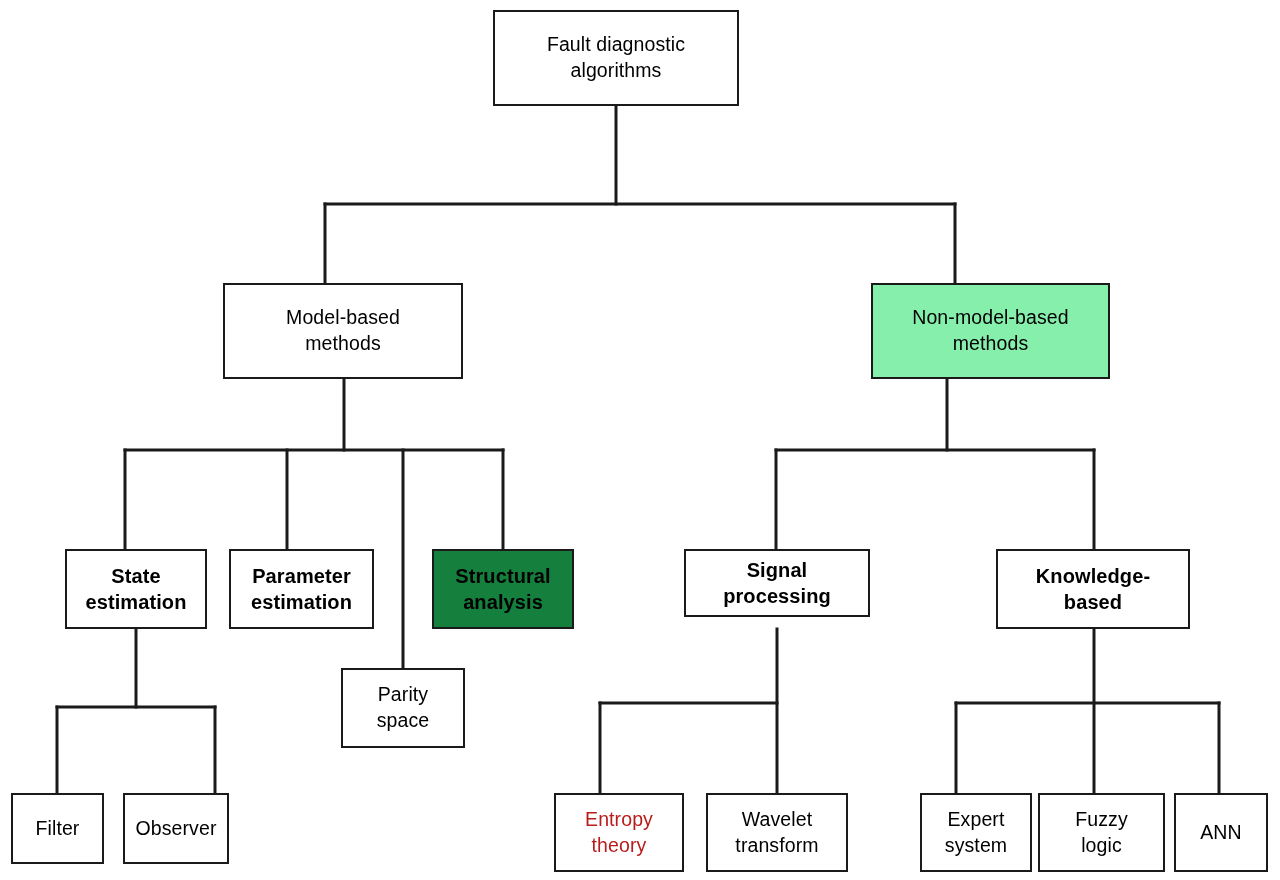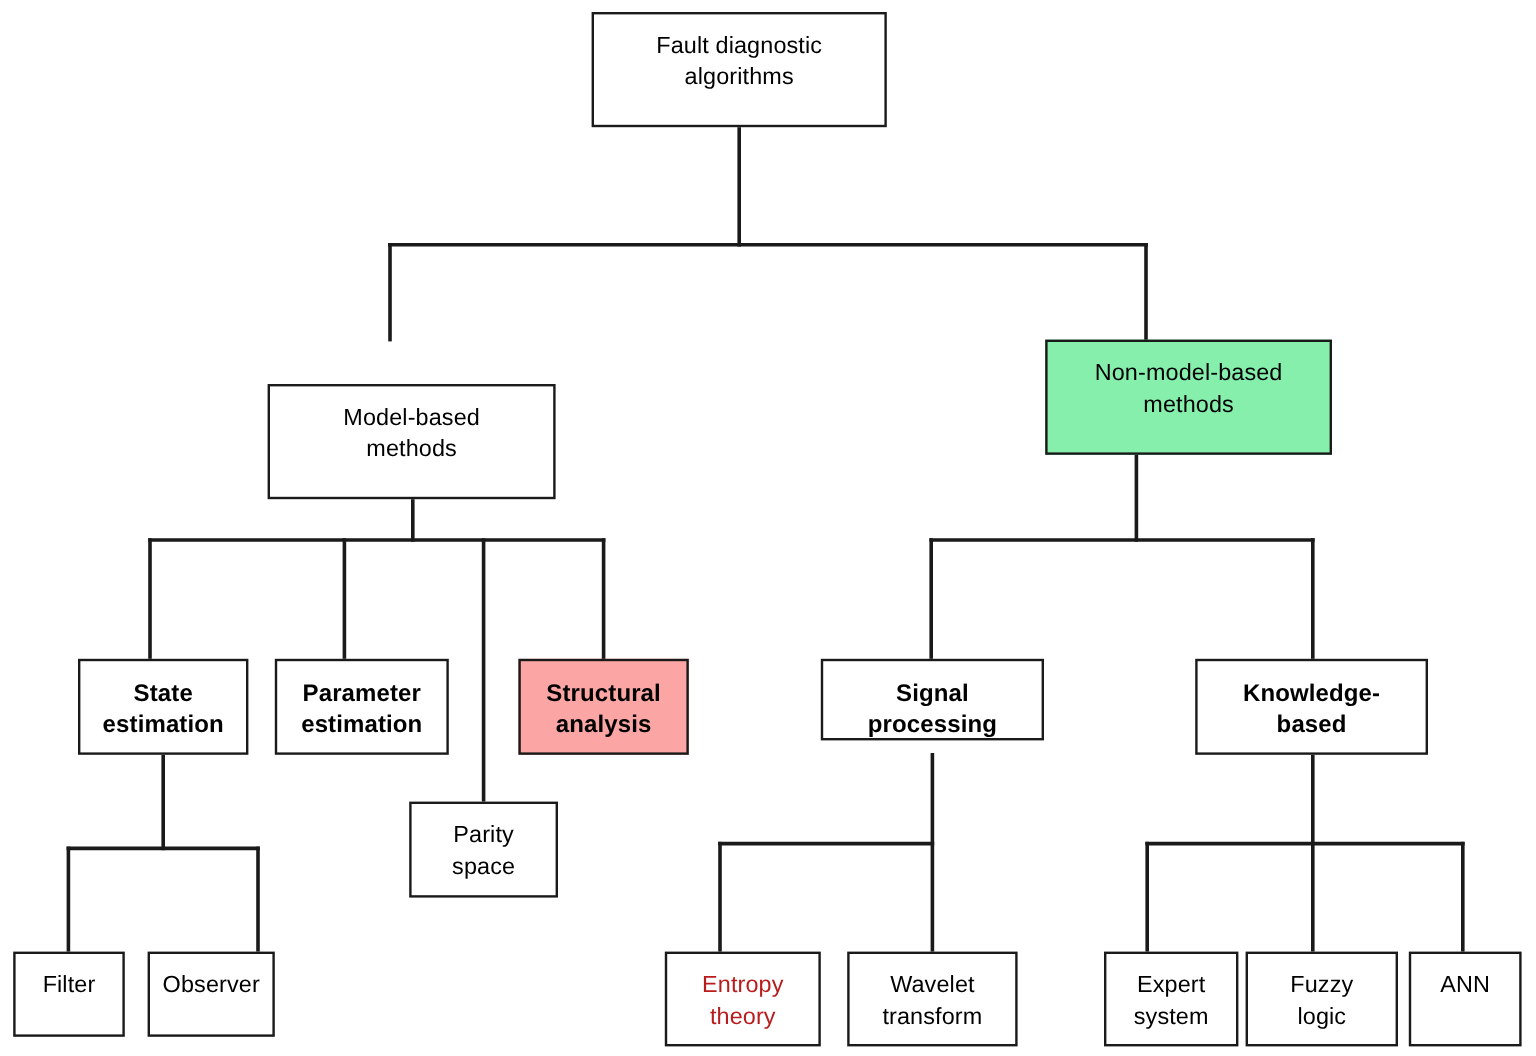--- a/index.html
+++ b/index.html
@@ -23,20 +23,21 @@
     width: 1280px;
     height: 880px;
     pointer-events: none;
   }
   .node-box {
     position: absolute;
     box-sizing: border-box;
     background: #ffffff;
     border: 2.5px solid #1a1a1a;
     display: flex;
+    align-items: center;
     justify-content: center;
     text-align: center;
     color: #000000;
     font-size: 19.5px;
     line-height: 1.32;
     letter-spacing: 0.1px;
     padding: 14px 4px;
     z-index: 2;
   }
   .node-label {
@@ -81,37 +82,37 @@
         <path d="M956,703 L956,793"></path>
         <path d="M1219,703 L1219,793"></path>
       </g>
   </svg>
 
   <div id="node-layer">
       <div class="node-box level-1" style="left: 493px; top: 10px; width: 246px; height: 96px; border-color: rgb(26, 26, 26); background: rgb(255, 255, 255); color: rgb(0, 0, 0);">
         <span class="node-label">Fault diagnostic
 algorithms</span>
       </div>
-      <div class="node-box level-2" style="left: 223px; top: 283px; width: 240px; height: 96px; border-color: rgb(26, 26, 26); background: rgb(255, 255, 255); color: rgb(0, 0, 0); margin-top: 37px;">
+      <div class="node-box level-2" style="left: 223px; top: 283px; width: 240px; height: 96px; border-color: rgb(26, 26, 26); background: rgb(255, 255, 255); color: rgb(0, 0, 0);">
         <span class="node-label">Model-based
 methods</span>
       </div>
       <div class="node-box level-2" style="left: 827px; top: 283px; width: 239px; height: 96px; border-color: rgb(26, 26, 26); background: #86efac; color: rgb(0, 0, 0); margin-left: 44px;">
         <span class="node-label">Non-model-based
 methods</span>
       </div>
       <div class="node-box level-3" style="left: 65px; top: 549px; width: 142px; height: 80px; border-color: rgb(26, 26, 26); background: rgb(255, 255, 255); color: rgb(0, 0, 0);">
         <span class="node-label">State
 estimation</span>
       </div>
       <div class="node-box level-3" style="left: 229px; top: 549px; width: 145px; height: 80px; border-color: rgb(26, 26, 26); background: rgb(255, 255, 255); color: rgb(0, 0, 0);">
         <span class="node-label">Parameter
 estimation</span>
       </div>
-      <div class="node-box level-3" style="left: 432px; top: 549px; width: 142px; height: 80px; border-color: rgb(26, 26, 26); background: #fca5a5; color: rgb(0, 0, 0);">
+      <div class="node-box level-3" style="left: 432px; top: 549px; width: 142px; height: 80px; border-color: rgb(26, 26, 26); background: #15803d; color: rgb(0, 0, 0);">
         <span class="node-label">Structural
 analysis</span>
       </div>
       <div class="node-box level-4" style="left: 341px; top: 668px; width: 124px; height: 80px; border-color: rgb(26, 26, 26); background: rgb(255, 255, 255); color: rgb(0, 0, 0);">
         <span class="node-label">Parity
 space</span>
       </div>
       <div class="node-box level-3" style="left: 684px; top: 549px; width: 186px; height: 68px; border-color: rgb(26, 26, 26); background: rgb(255, 255, 255); color: rgb(0, 0, 0);">
         <span class="node-label">Signal
 processing</span>

